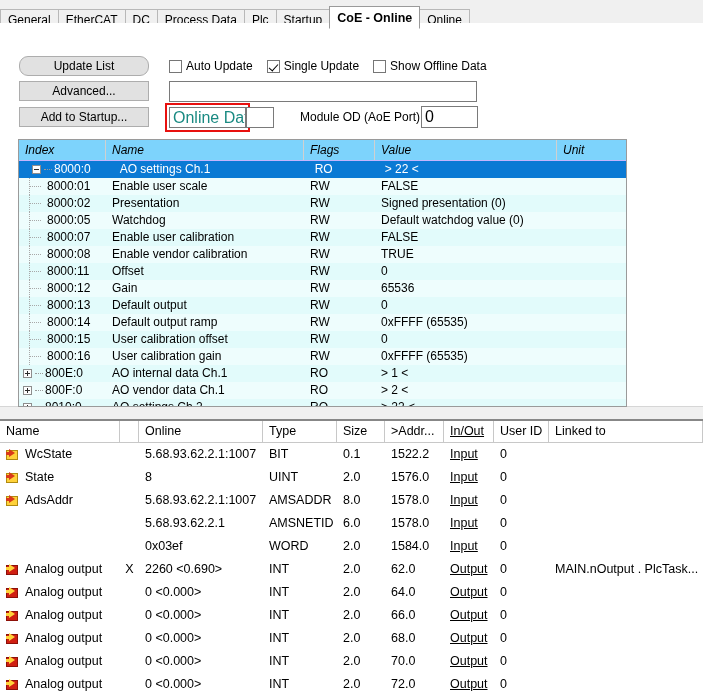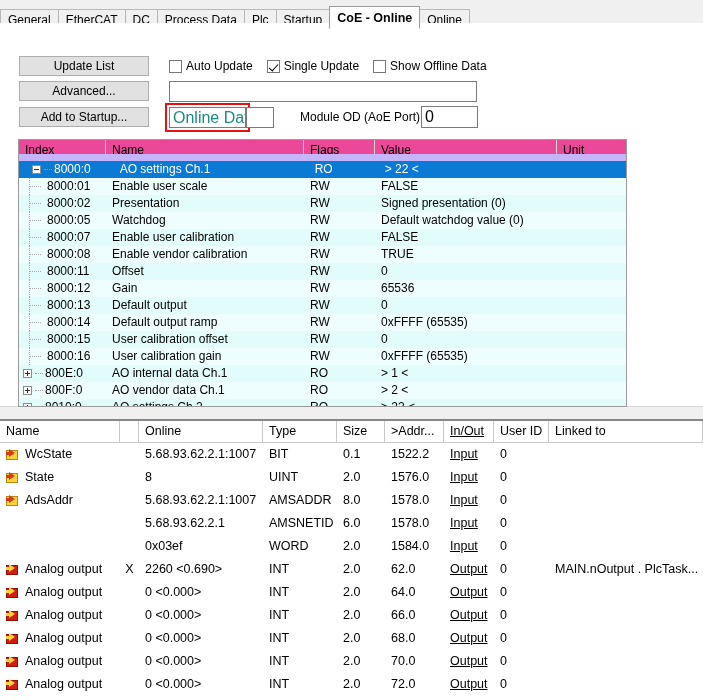--- a/index.html
+++ b/index.html
@@ -104,23 +104,24 @@
   .coe-table {
     position: absolute;
     left: 18px; top: 116px; width: 609px; height: 268px;
     border: 1px solid #9a9a9a;
     background: #ffffff;
     box-sizing: border-box;
     overflow: hidden;
   }
   .coe-head {
     display: flex; height: 21px;
-    background: #ec4899;
-    border-bottom: 7px solid #c4b5fd;
-    box-sizing: border-box;
+    background: #7dd3fc;
+    border-bottom: 1px solid #c4b5fd;
+    box-sizing: border-box;
+    font-style: italic;
   }
   .coe-head .hc {
     font-size: 12px; line-height: 20px;
     padding-left: 6px;
     border-right: 1px solid #d0d0d0;
     box-sizing: border-box;
     overflow: hidden; white-space: nowrap;
     color: #000;
   }
   .coe-body { }
@@ -251,21 +252,21 @@
       <div class="tab">Process Data</div>
       <div class="tab">Plc</div>
       <div class="tab">Startup</div>
       <div class="tab active">CoE - Online</div>
       <div class="tab">Online</div>
       <div class="spacer"></div>
     </div>
 
   <div class="upper-pane">
 
-    <div class="btn" style="left:19px; top:33px; width:130px; height:20px; line-height:19px;">Update List</div>
+    <div class="btn" style="left:19px; top:33px; width:130px; height:20px; line-height:19px;border-radius:9px;">Update List</div>
     <div class="btn" style="left:19px; top:58px; width:130px; height:20px; line-height:19px;">Advanced...</div>
     <div class="btn" style="left:19px; top:84px; width:130px; height:20px; line-height:19px;">Add to Startup...</div>
 
     <div class="chk-row" style="left:169px; top:36px;">
       <label class="chk">
         <span class="chkbox"></span>
         <span>Auto Update</span>
       </label>
       <label class="chk">
         <span class="chkbox checked"></span>

